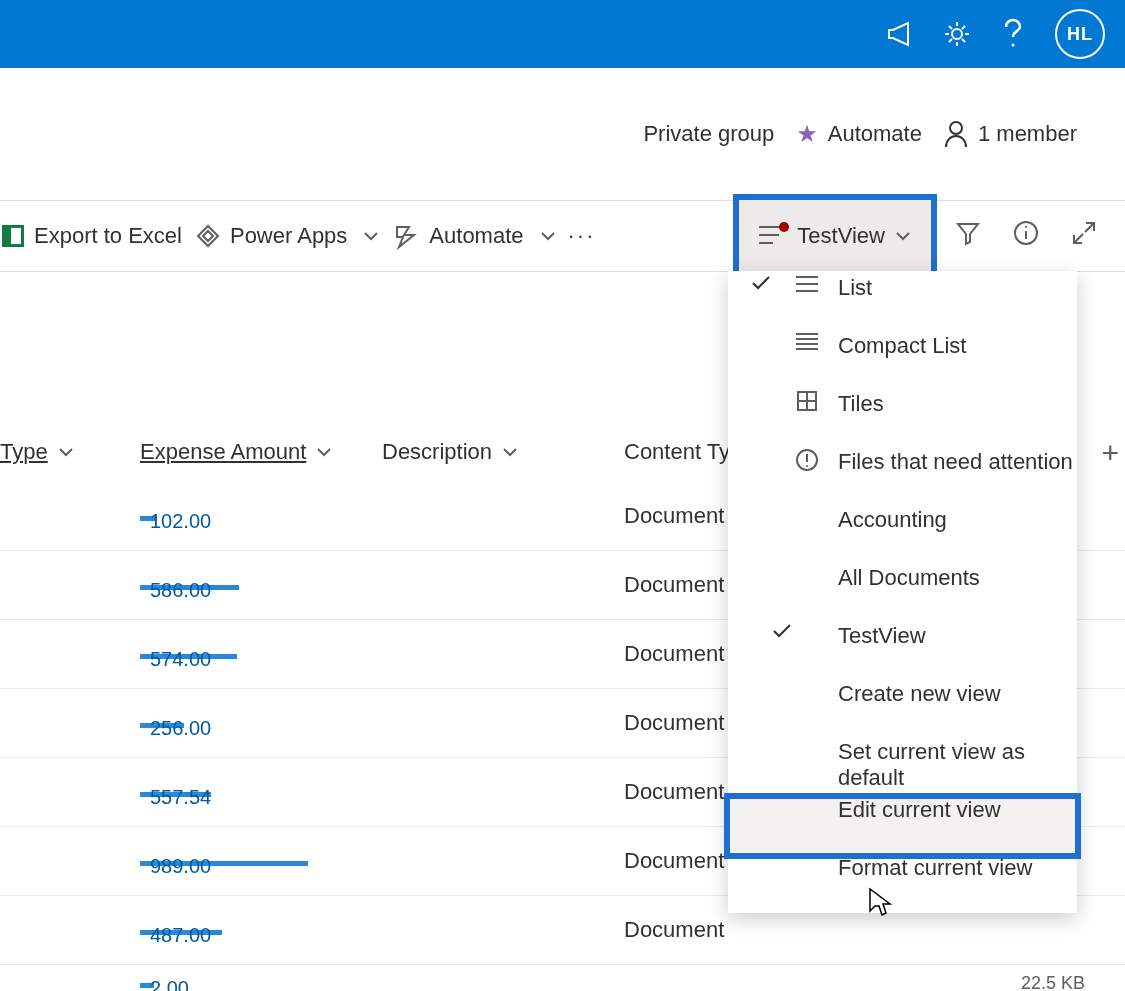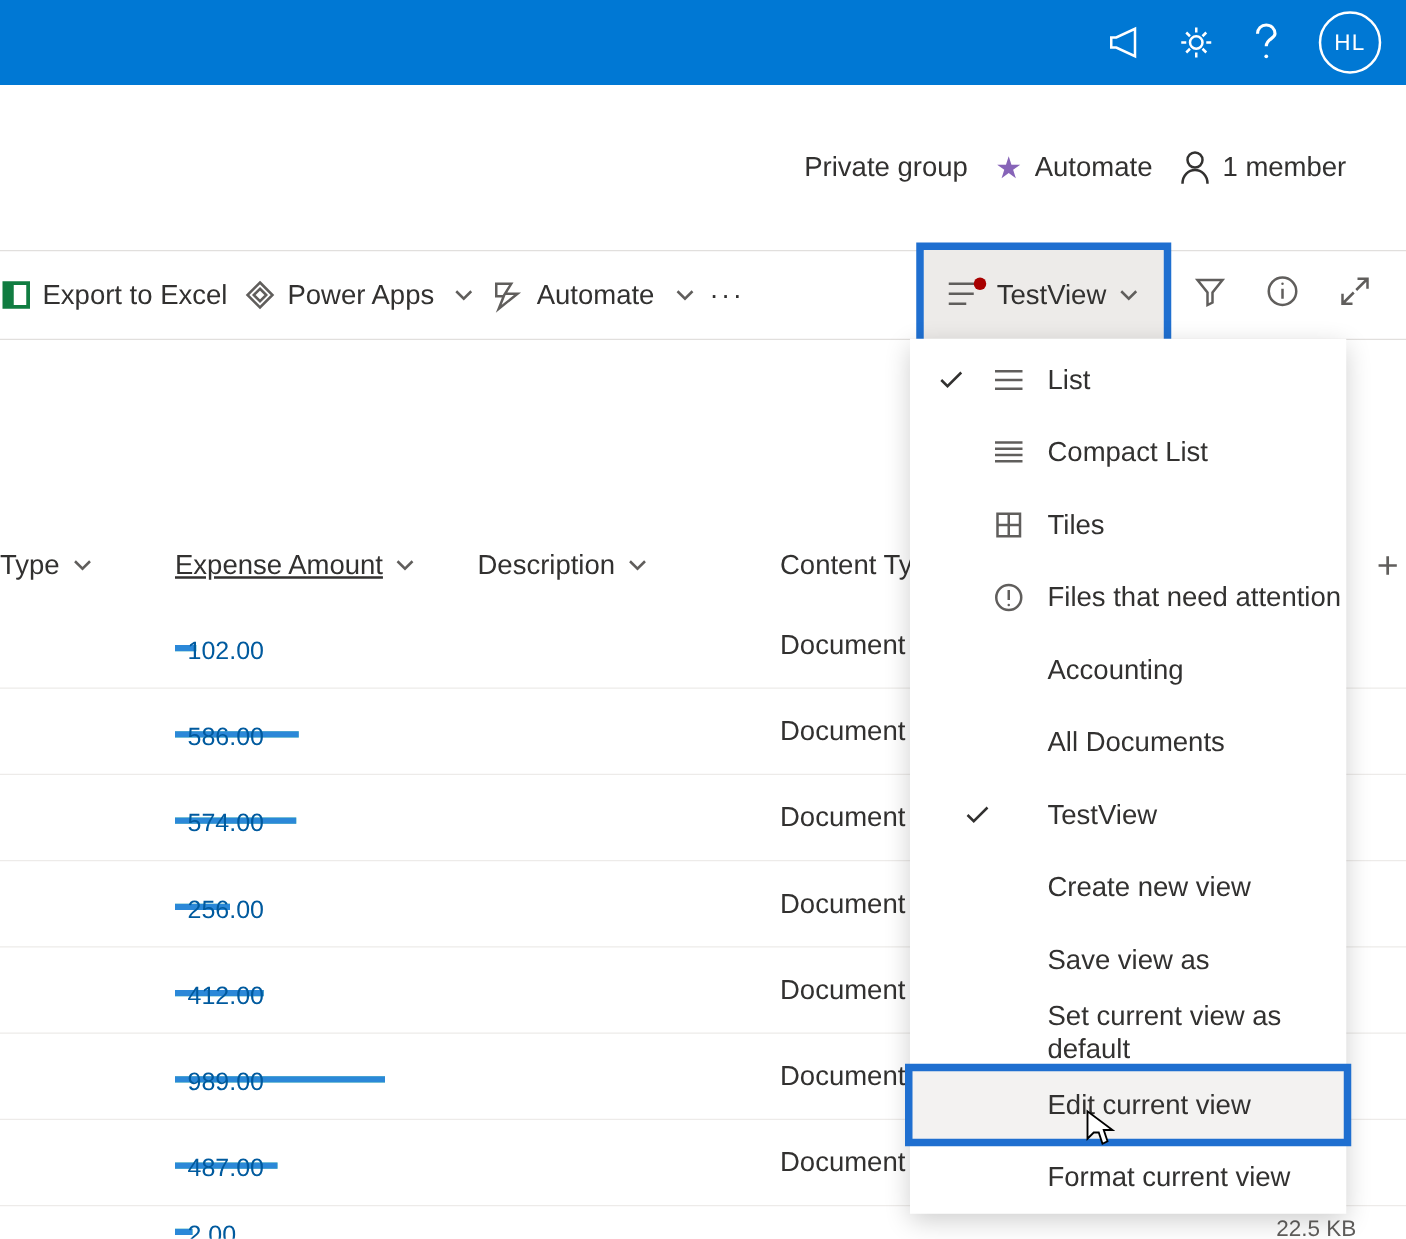--- a/index.html
+++ b/index.html
@@ -1,18 +1,18 @@
 <!DOCTYPE html>
 <html><head>
 <meta charset="utf-8">
 <style>
   * { box-sizing: border-box; margin: 0; padding: 0; font-family: "Segoe UI", Arial, sans-serif; }
   html, body { width: 1125px; height: 991px; overflow: hidden; background: #fff; color: #323130; }
   
-  .suite-bar { background: #0078d4; height: 68px; display: flex; align-items: center; justify-content: flex-end; padding-right: 20px; gap: 28px; }
+  .suite-bar { background: #0078d4; height: 68px; display: flex; align-items: center; justify-content: flex-end; padding-right: 20px; gap: 28px; font-weight: bold; }
   .suite-icon { color: #fff; width: 28px; height: 28px; display:flex; align-items:center; justify-content:center; cursor:pointer; }
   .avatar-circle { width: 50px; height: 50px; border: 2px solid #fff; border-radius: 50%; display:flex; align-items:center; justify-content:center; color:#fff; font-size:18px; letter-spacing:1px; cursor:pointer; }
   
   .info-strip { height: 132px; display:flex; align-items:center; justify-content:flex-end; gap:22px; padding-right: 48px; font-size: 22px; color:#323130; }
   .star { color:#8764b8; font-size: 24px; }
   .info-item { display:flex; align-items:center; gap:10px; cursor:pointer; }
   .info-item svg { stroke:#323130; }
   
   .cmd-bar { height: 72px; border-top:1px solid #e1dfdd; border-bottom:1px solid #e1dfdd; display:flex; align-items:center; padding-left: 0; padding-right: 28px; font-size: 22px; color:#323130; }
   .cmd-bar .left { display:flex; align-items:center; gap:10px; }
@@ -27,35 +27,35 @@
   
   .view-selector-wrap { outline: 6px solid #1f6fd0; background:#edebe9; padding:0 20px; height:72px; display:flex; align-items:center; gap:10px; cursor:pointer; position:relative; }
   .view-list-icon { position:relative; display:inline-block; width:28px; height:20px; }
   .view-list-icon .line { position:absolute; left:0; right:0; height:2px; background:#605e5c; }
   .view-list-icon .l1 { top:0; width:26px;}
   .view-list-icon .l2 { top:8px; width:20px;}
   .view-list-icon .l3 { top:16px; width:14px;}
   .red-dot { position:absolute; top:-4px; right:-2px; width:10px; height:10px; background:#a80000; border-radius:50%; }
   
   .view-menu { position:absolute; top:271px; right:48px; width:349px; background:#fff; box-shadow: 0 6px 20px rgba(0,0,0,.2); padding-top:4px; font-size:22px; }
-  .view-menu .item { display:flex; align-items:center; gap:16px; height:58px; padding-left:18px; cursor:pointer; }
+  .view-menu .item { display:flex; gap:16px; height:58px; padding-left:18px; cursor:pointer; }
   .view-menu .check-col { width:30px; display:flex; justify-content:center; color:#323130; }
   .view-menu .icon-col { width:30px; display:flex; justify-content:center; color:#605e5c; }
   .view-menu .label-col { flex:1; }
   .view-menu .noicon .icon-col { width:0; }
   .view-menu .noicon .check-col { width:60px; justify-content:flex-end; padding-right:14px;}
   .view-menu .hover { background:#f3f2f1; }
   .view-menu .highlight-box { outline:6px solid #1f6fd0; outline-offset:-2px; }
   .cursor-img { position:absolute; top:887px; left:866px; pointer-events:none; }
   
   .table-wrap { padding-top: 150px; }
   .col-headers { display:flex; height:60px; align-items:center; font-size:22px; color:#323130; border-bottom:1px solid #fff; }
   .col-headers .hdr { display:flex; align-items:center; gap:10px; cursor:pointer; }
   .col-headers .hdr .chev { color:#605e5c; }
-  .hdr-type-col { width:140px; padding-left:0; }
+  .hdr-type-col { width:140px; padding-left:0;text-decoration:underline; }
   .expense-col { width:242px;text-decoration:underline; }
   .desc-col { width:242px; }
   .ctype-col { flex:1; }
   .add-col-plus { position:absolute; right:6px; top:436px; font-size:30px; color:#605e5c; cursor:pointer; }
   .rows { }
   .row { display:flex; align-items:center; height:69px; border-bottom:1px solid #edebe9; }
   .row .type-cell { width:140px; }
   .row .amount-cell { width:242px; position:relative; }
   .row .desc-cell { width:242px; }
   .row .ctype-cell { flex:1; font-size:22px; color:#323130; }
@@ -233,21 +233,21 @@
             <span class="bar-label">256.00</span>
           </div>
         </div>
         <div class="desc-cell"></div>
         <div class="ctype-cell">Document</div>
       </div>
       <div class="row">
         <div class="type-cell"></div>
         <div class="amount-cell">
           <div class="bar" style="width:71px">
-            <span class="bar-label">412.00</span>
+            <span class="bar-label">557.54</span>
           </div>
         </div>
         <div class="desc-cell"></div>
         <div class="ctype-cell">Document</div>
       </div>
       <div class="row">
         <div class="type-cell"></div>
         <div class="amount-cell">
           <div class="bar" style="width:168px">
             <span class="bar-label">989.00</span>
@@ -349,25 +349,20 @@
     <span class="label-col">TestView</span>
   </div>
   <div class="item noicon">
     <span class="check-col"></span>
     <span class="icon-col"></span>
     <span class="label-col">Create new view</span>
   </div>
   <div class="item noicon">
     <span class="check-col"></span>
     <span class="icon-col"></span>
-    <span class="label-col">Save view as</span>
-  </div>
-  <div class="item noicon">
-    <span class="check-col"></span>
-    <span class="icon-col"></span>
     <span class="label-col">Set current view as default</span>
   </div>
   <div class="item noicon hover highlight-box">
     <span class="check-col"></span>
     <span class="icon-col"></span>
     <span class="label-col">Edit current view</span>
   </div>
   <div class="item noicon">
     <span class="check-col"></span>
     <span class="icon-col"></span>

